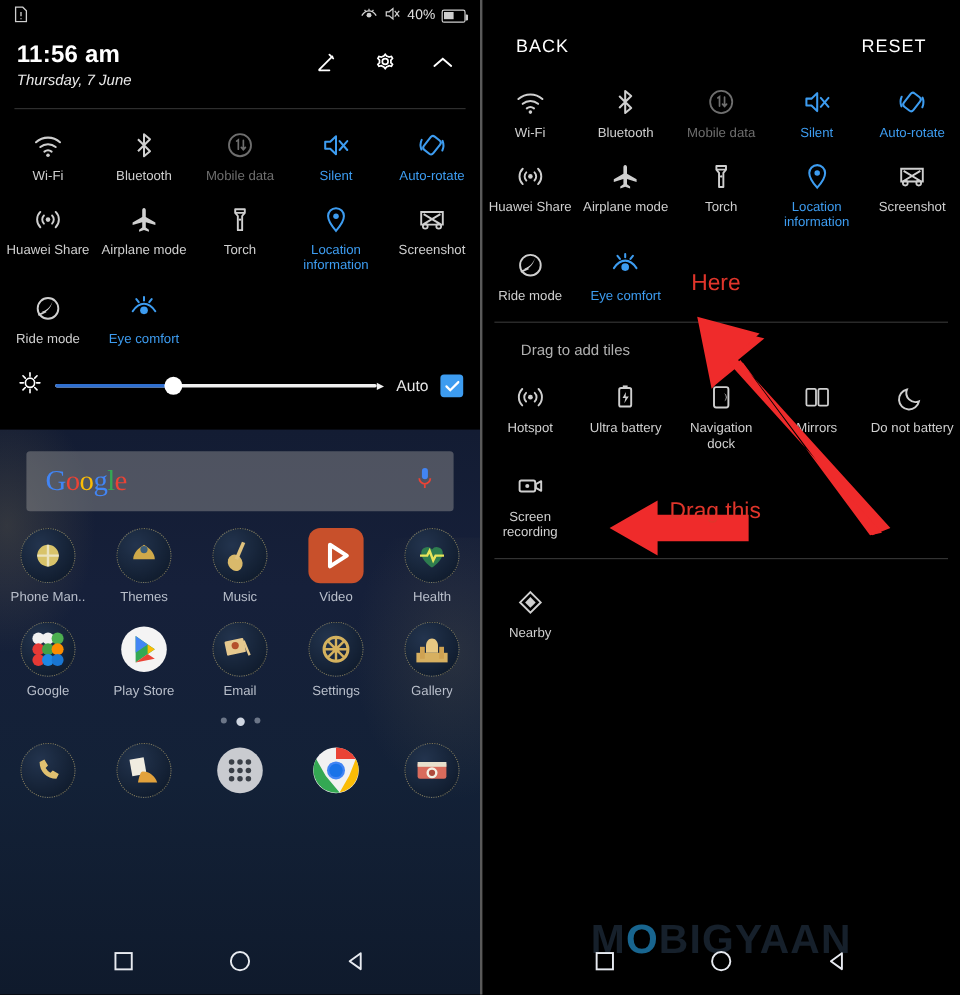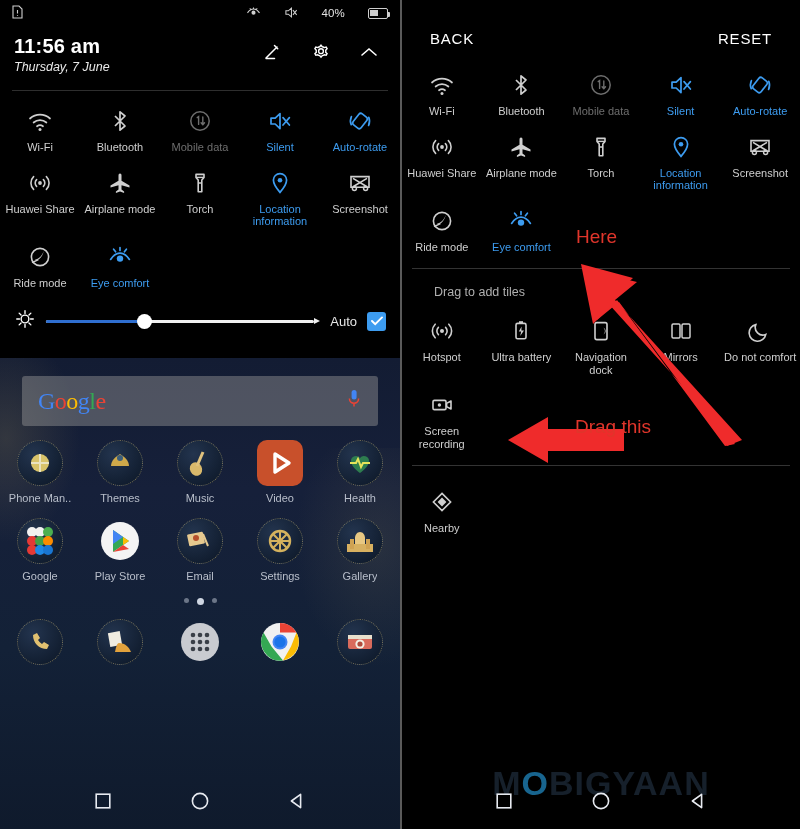--- a/index.html
+++ b/index.html
@@ -12,21 +12,21 @@
   .screens { display: flex; width: 800px; height: 829px; }
   .panel { position: relative; width: 400px; height: 829px; overflow: hidden; background: #000; }
   .panel.right { border-left: 2px solid #5a5a5a; }
 
   
   .statusbar {
     height: 26px; display: flex; align-items: center;
     justify-content: space-between; padding: 0 12px; color: #d8d8d8;
     font-size: 11px;
   }
-  .sb-right { display: flex; align-items: center; gap: 23px; }
+  .sb-right { display: flex; align-items: center; gap: 5px; }
   .sb-pct { font-size: 11.5px; color: #e2e2e2; letter-spacing: .2px; }
   .battery {
     width: 20px; height: 11px; border: 1.4px solid #cfcfcf; border-radius: 2px;
     position: relative; display: inline-block;
   }
   .battery::after {
     content:""; position:absolute; right:-3.4px; top:3px; width:2px; height:5px;
     background:#cfcfcf; border-radius:0 1px 1px 0;
   }
   .battery i { position:absolute; left:1.4px; top:1.4px; bottom:1.4px; width:40%; background:#cfcfcf; display:block; }
@@ -701,21 +701,21 @@
             </svg>
           </div>
           <div class="lbl">Mirrors</div>
         </div>
         <div class="tile ">
           <div class="glyph">
             <svg width="26" height="26" viewBox="0 0 26 26">
               <path d="M18.8 16.4A7.6 7.6 0 018.8 6.6a8.4 8.4 0 1010 9.8z" fill="none" stroke="#cfcfcf" stroke-width="1.6"></path>
             </svg>
           </div>
-          <div class="lbl">Do not comfort</div>
+          <div class="lbl">Do not battery</div>
         </div>
         <div class="tile ">
           <div class="glyph">
             <svg width="26" height="26" viewBox="0 0 26 26">
               <rect x="4" y="8.4" width="13" height="9.2" rx="1.4" fill="none" stroke="#cfcfcf" stroke-width="1.6"></rect>
               <path d="M17.6 11.4l4.4-2.4v8l-4.4-2.4z" fill="none" stroke="#cfcfcf" stroke-width="1.6" stroke-linejoin="round"></path>
               <circle cx="10.4" cy="13" r="1.7" fill="#cfcfcf"></circle>
             </svg>
           </div>
           <div class="lbl">Screen recording</div>
@@ -728,21 +728,21 @@
             <svg width="26" height="26" viewBox="0 0 26 26">
               <path d="M13 4.4l8.6 8.6L13 21.6 4.4 13z" fill="none" stroke="#cfcfcf" stroke-width="1.6"></path>
               <path d="M13 8.6l4.4 4.4L13 17.4 8.6 13z" fill="#cfcfcf"></path>
             </svg>
           </div>
           <div class="lbl">Nearby</div>
         </div>
       </div>
 
     <div class="annot" style="left:174px; top:226px;">Here</div>
-    <div class="annot" style="left:173px; top:416px;">Drag this</div>
+    <div class="annot" style="left:156px; top:416px;">Drag this</div>
 
     <svg class="arrow" style="left:165px; top:262px;" width="180" height="185" viewBox="0 0 180 185">
       <path d="M175 178 L48 38 L70 20 L20 8 L30 58 L52 40 L160 184 Z" fill="#ef2b2b"></path>
       <path d="M168 182 L40 40 L66 16 L14 2 L26 62 L50 38 L158 184 Z" fill="#ef2b2b"></path>
     </svg>
 
     <svg class="arrow" style="left:104px; top:415px;" width="118" height="50" viewBox="0 0 118 50">
       <path d="M118 14 L42 14 L42 2 L2 25 L42 48 L42 36 L118 36 Z" fill="#ef2b2b"></path>
     </svg>
 

